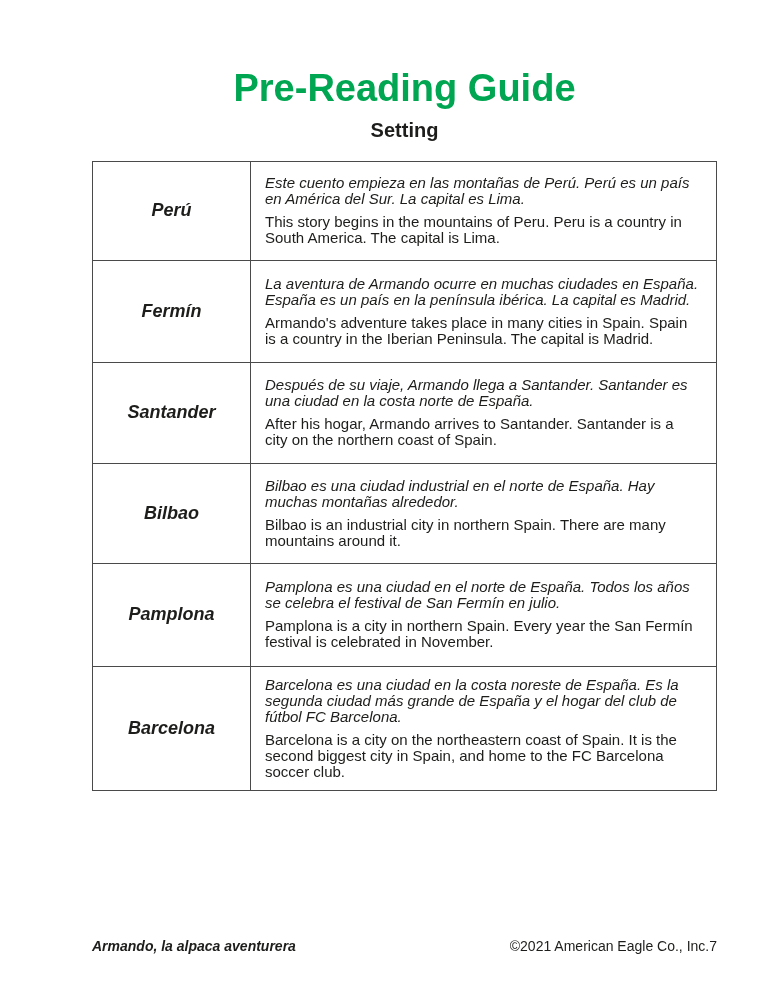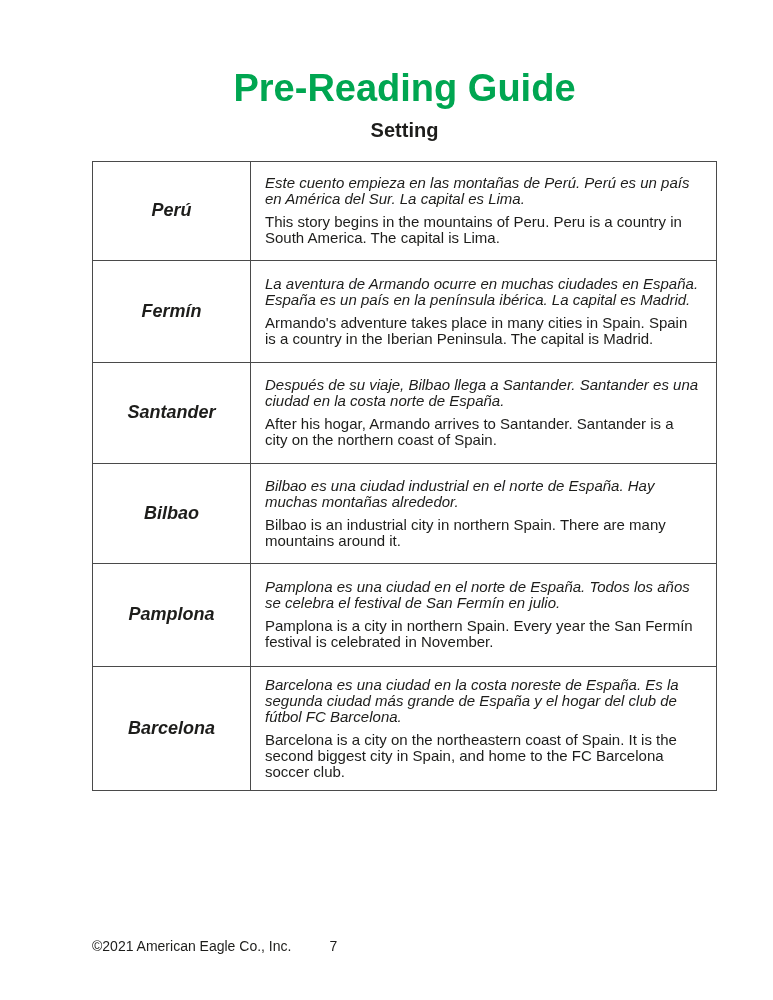--- a/index.html
+++ b/index.html
@@ -81,21 +81,20 @@
     align-items: baseline;
     font-size: 14px;
   }
   .footer-book-title {
     font-weight: bold;
     font-style: italic;
   }
   .footer-right {
     display: flex;
     align-items: flex-end;
-    gap: 38px;
   }
 </style>
 </head>
 <body>
 
 <div class="content">
   <h1 class="page-title" style="color: rgb(0, 166, 81);">Pre-Reading Guide</h1>
   <h2 class="page-subtitle">Setting</h2>
   <table class="setting-table">
     <tbody>
@@ -117,21 +116,21 @@
       <p class="spanish">La aventura de Armando ocurre en muchas ciudades en España. España es un país en la península ibérica. La capital es Madrid.</p>
       <p class="english">Armando's adventure takes place in many cities in Spain. Spain is a country in the Iberian Peninsula. The capital is Madrid.</p>
     </td>
   </tr>
 
   <tr>
     <td class="place-cell">
       <span>Santander</span>
     </td>
     <td class="desc-cell">
-      <p class="spanish">Después de su viaje, Bilbao llega a Santander. Santander es una ciudad en la costa norte de España.</p>
+      <p class="spanish">Después de su viaje, Armando llega a Santander. Santander es una ciudad en la costa norte de España.</p>
       <p class="english">After his hogar, Armando arrives to Santander. Santander is a city on the northern coast of Spain.</p>
     </td>
   </tr>
 
   <tr>
     <td class="place-cell">
       <span>Bilbao</span>
     </td>
     <td class="desc-cell">
       <p class="spanish">Bilbao es una ciudad industrial en el norte de España. Hay muchas montañas alrededor.</p>
@@ -156,17 +155,18 @@
     <td class="desc-cell">
       <p class="spanish">Barcelona es una ciudad en la costa noreste de España. Es la segunda ciudad más grande de España y el hogar del club de fútbol FC Barcelona.</p>
       <p class="english">Barcelona is a city on the northeastern coast of Spain. It is the second biggest city in Spain, and home to the FC Barcelona soccer club.</p>
     </td>
   </tr>
 </tbody>
   </table>
 </div>
 
 <div class="footer">
+  <span class="footer-book-title">Armando, la alpaca aventurera</span>
   <span class="footer-right">
     <span>©2021 American Eagle Co., Inc.</span>
     <span>7</span>
   </span>
 </div>
 
 </body></html>

